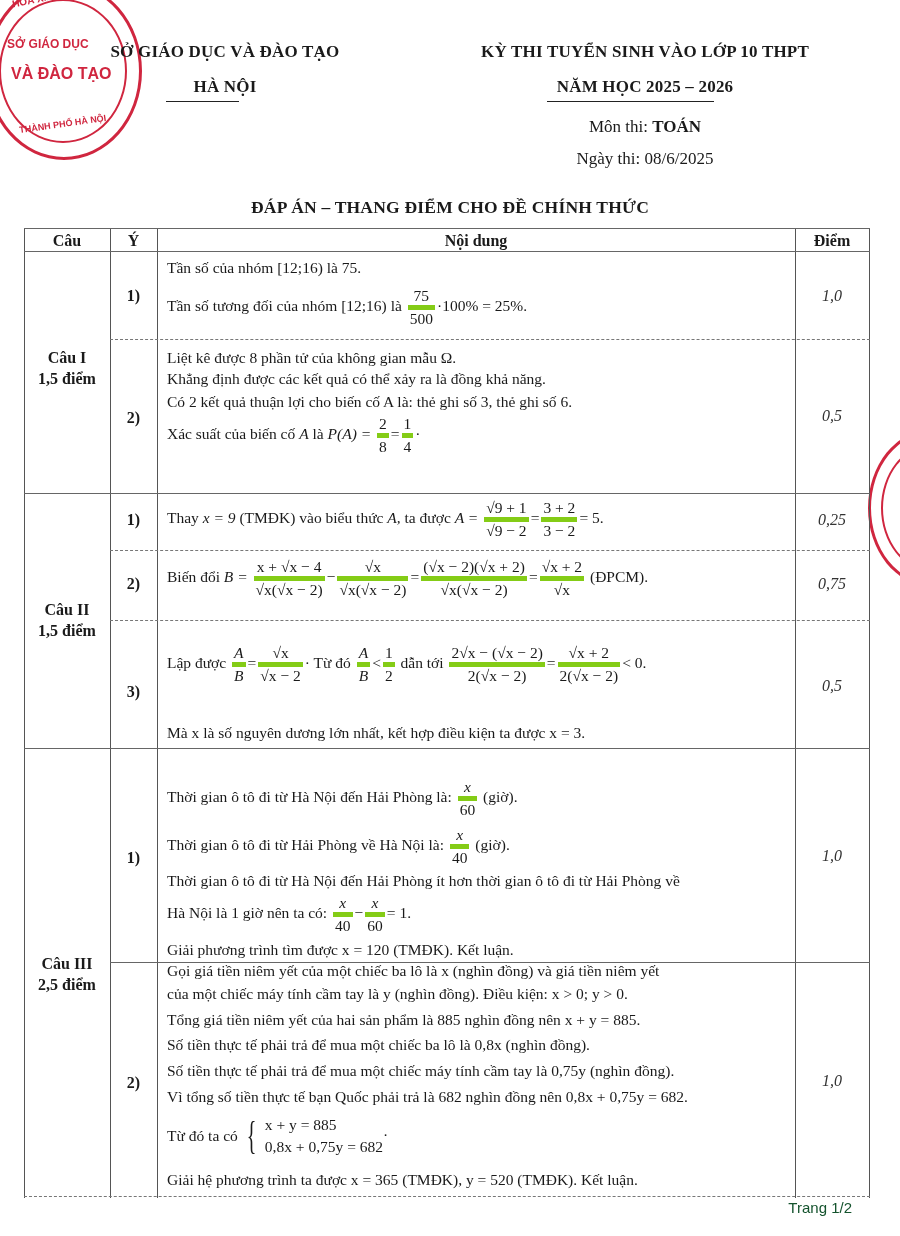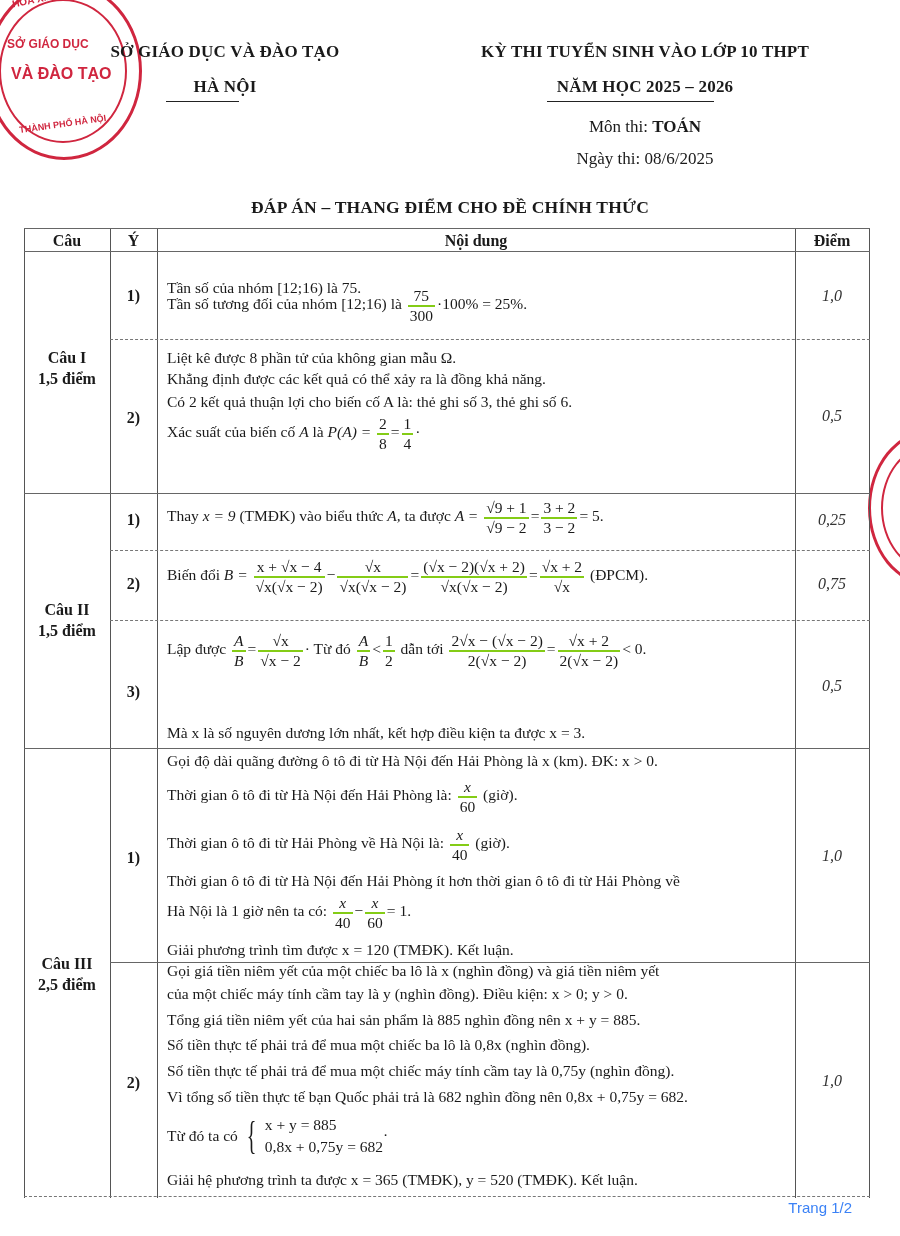--- a/index.html
+++ b/index.html
@@ -23,22 +23,22 @@
   .hdash { position: absolute; height: 0; border-top: 1px dashed #777; }
   .cell { position: absolute; font-size: 15.5px; line-height: 1.2; }
   .th { font-weight: bold; font-size: 16px; text-align: center; }
   .cau { font-weight: bold; font-size: 16px; text-align: center; line-height: 1.3; }
   .y { font-weight: bold; font-size: 16px; text-align: center; }
   .diem { font-style: italic; font-size: 16px; text-align: center; color: #333; }
   .line { position: absolute; left: 0; white-space: nowrap; font-size: 15.5px; }
   i.v { font-style: italic; }
   .frac { display: inline-block; vertical-align: middle; text-align: center; margin: 0 2px; }
   .frac > span { display: block; line-height: 1.15; padding: 0 2px; }
-  .frac > span.num { border-bottom: 2px solid #84cc16; }
-  .footer { position: absolute; right: 48px; top: 1199px; font-family: "Liberation Sans", "DejaVu Sans", sans-serif; font-size: 15px; color: #3b82f6; }
+  .frac > span.num { border-bottom: 5px solid #84cc16; }
+  .footer { position: absolute; right: 48px; top: 1199px; font-family: "Liberation Sans", "DejaVu Sans", sans-serif; font-size: 15px; color: #14532d; }
 </style>
 </head>
 <body>
 
 <div class="stamp" style="left:-14px; top:-18px; width:150px; height:172px;">
   <div class="inner" style="left:10px; top:14px; width:124px; height:140px;"></div>
   <div class="stamp-text" style="left:22px; top:2px; font-size:10px; transform:rotate(-12deg);">HOÀ X.H.C.N VIỆT NAM</div>
   <div class="stamp-text" style="left:18px; top:52px; font-size:12px;">SỞ GIÁO DỤC</div>
   <div class="stamp-text" style="left:22px; top:80px; font-size:16px;">VÀ ĐÀO TẠO</div>
   <div class="stamp-text" style="left:30px; top:134px; font-size:9px; transform:rotate(-8deg);">THÀNH PHỐ HÀ NỘI</div>
@@ -80,24 +80,24 @@
   <div class="hdash" style="left:86px; top:111px; width:760px;"></div>
   <div class="hline" style="left:0; top:265px; width:846px;"></div>
   <div class="cell cau" style="left:0; top:120px; width:86px;">
     <div>Câu I</div>
     <div>1,5 điểm</div>
   </div>
 
   <div class="cell y" style="left:86px; top:58px; width:47px;">1)</div>
   <div class="cell diem" style="left:771px; top:58px; width:74px;">1,0</div>
   <div class="cell" style="left:143px; top:23px; width:620px; height:88px;">
-    <div class="line" style="top:8px;margin-top:20px;">Tần số của nhóm [12;16) là 75.</div>
+    <div class="line" style="top:8px;">Tần số của nhóm [12;16) là 75.</div>
     <div class="line" style="top:36px;">
       <span>Tần số tương đối của nhóm [12;16) là</span>
-      <span class="frac"><span class="num">75</span><span>300</span></span><span>·100% = 25%.</span>
+      <span class="frac"><span class="num">75</span><span>500</span></span><span>·100% = 25%.</span>
     </div>
   </div>
 
   <div class="cell y" style="left:86px; top:180px; width:47px;">2)</div>
   <div class="cell diem" style="left:771px; top:178px; width:74px;">0,5</div>
   <div class="cell" style="left:143px; top:111px; width:620px; height:154px;">
     <div class="line" style="top:10px;">Liệt kê được 8 phần tử của không gian mẫu Ω.</div>
     <div class="line" style="top:31px;">Khẳng định được các kết quả có thể xảy ra là đồng khả năng.</div>
     <div class="line" style="top:54px;">Có 2 kết quả thuận lợi cho biến cố A là: thẻ ghi số 3, thẻ ghi số 6.</div>
     <div class="line" style="top:76px;">
@@ -129,42 +129,41 @@
     <div class="line" style="top:8px;">
       <span>Biến đổi</span> <i class="v">B =</i>
       <span class="frac"><span class="num">x + √x − 4</span><span>√x(√x − 2)</span></span>−<span class="frac"><span class="num">√x</span><span>√x(√x − 2)</span></span>=<span class="frac"><span class="num">(√x − 2)(√x + 2)</span><span>√x(√x − 2)</span></span>=<span class="frac"><span class="num">√x + 2</span><span>√x</span></span>
       <span>(ĐPCM).</span>
     </div>
   </div>
 
   <div class="cell y" style="left:86px; top:454px; width:47px;">3)</div>
   <div class="cell diem" style="left:771px; top:448px; width:74px;">0,5</div>
   <div class="cell" style="left:143px; top:392px; width:620px; height:128px;">
-    <div class="line" style="top:12px;">
+    <div class="line" style="top:24px;">
       <span>Lập được</span>
       <span class="frac"><span class="num"><i class="v">A</i></span><span><i class="v">B</i></span></span>=<span class="frac"><span class="num">√x</span><span>√x − 2</span></span>·
       <span>Từ đó</span>
       <span class="frac"><span class="num"><i class="v">A</i></span><span><i class="v">B</i></span></span>&lt;<span class="frac"><span class="num">1</span><span>2</span></span>
       <span>dẫn tới</span>
       <span class="frac"><span class="num">2√x − (√x − 2)</span><span>2(√x − 2)</span></span>=<span class="frac"><span class="num">√x + 2</span><span>2(√x − 2)</span></span><span>&lt; 0.</span>
     </div>
     <div class="line" style="top:104px;">Mà x là số nguyên dương lớn nhất, kết hợp điều kiện ta được x = 3.</div>
   </div>
 
   <div class="hline" style="left:86px; top:734px; width:760px;"></div>
   <div class="hdash" style="left:0; top:968px; width:846px;"></div>
   <div class="cell cau" style="left:0; top:726px; width:86px;">
     <div>Câu III</div>
     <div>2,5 điểm</div>
   </div>
 
   <div class="cell y" style="left:86px; top:620px; width:47px;">1)</div>
   <div class="cell diem" style="left:771px; top:618px; width:74px;">1,0</div>
   <div class="cell" style="left:143px; top:520px; width:620px; height:214px;">
-    <div class="line" style="top:4px;">Gọi độ dài quãng đường ô tô đi từ Hà Nội đến Hải Phòng là x (km). ĐK: x &gt; 0.</div>
     <div class="line" style="top:30px;">
       <span>Thời gian ô tô đi từ Hà Nội đến Hải Phòng là:</span>
       <span class="frac"><span class="num"><i class="v">x</i></span><span>60</span></span>
       <span>(giờ).</span>
     </div>
     <div class="line" style="top:78px;">
       <span>Thời gian ô tô đi từ Hải Phòng về Hà Nội là:</span>
       <span class="frac"><span class="num"><i class="v">x</i></span><span>40</span></span>
       <span>(giờ).</span>
     </div>

